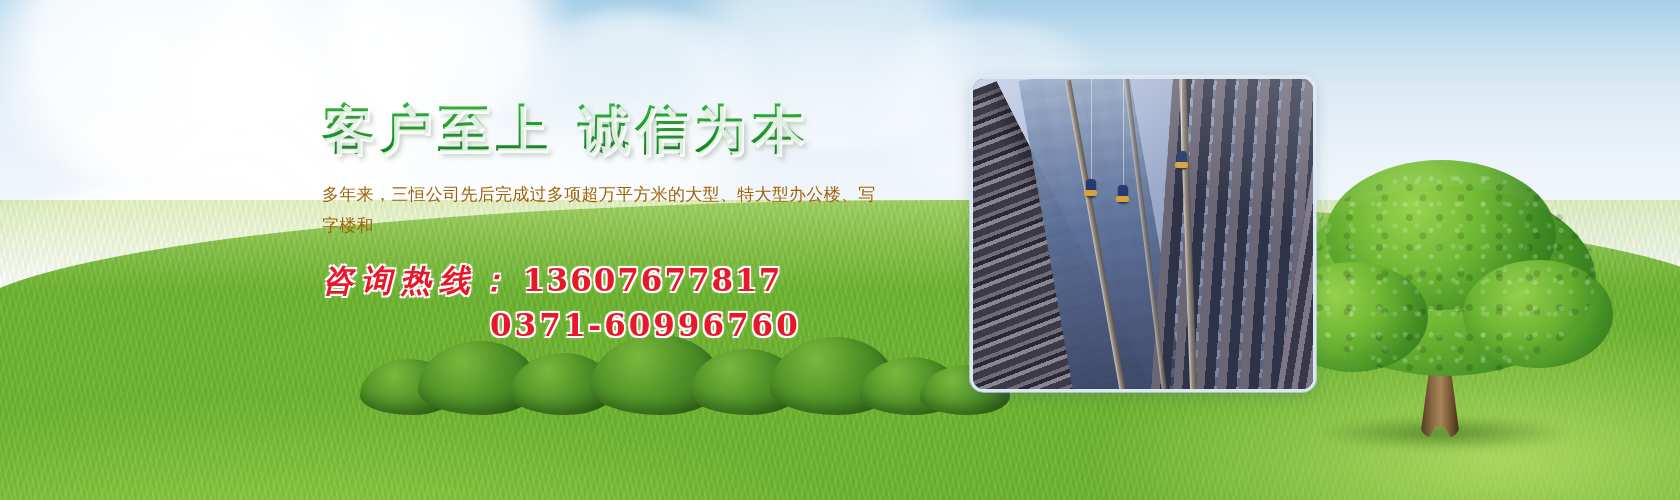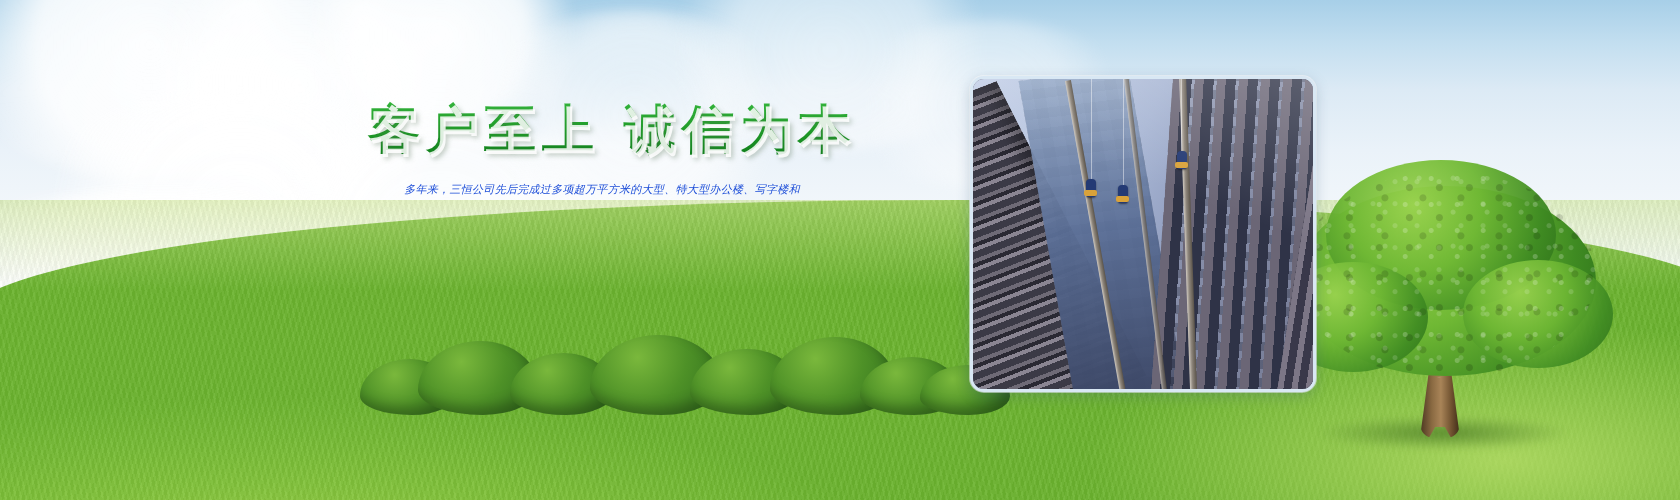--- a/index.html
+++ b/index.html
@@ -7,21 +7,20 @@
     padding: 0;
     background: #ffffff;
   }
   .banner {
     position: relative;
     width: 1680px;
     height: 500px;
     overflow: hidden;
     font-family: "Liberation Sans", "DejaVu Sans", sans-serif;
     background: #eef5fb;
-    text-align: center;
   }
 
   
   .sky {
     position: absolute;
     left: 0; top: 0;
     width: 1680px; height: 500px;
     background:
       linear-gradient(to bottom,
         #a7cfe8 0%,
@@ -285,25 +284,24 @@
     font-size: 27px;
     font-weight: 700;
     letter-spacing: 1px;
     line-height: 1.15;
     white-space: nowrap;
     font-family: "DejaVu Sans", "Liberation Sans", sans-serif;
   }
   .desc {
     margin: 18px 0 0 0;
     width: 560px;
-    color: #1d4ed8;
-    font-size: 11px;
+    color: #a16207;
+    font-size: 17px;
     line-height: 1.85;
     letter-spacing: .3px;
-    font-style: italic;
   }
   .desc p { margin: 0; }
   .phones {
     margin-top: 16px;
   }
   .phone-line {
     font-family: "DejaVu Serif", "Liberation Serif", serif;
     color: #e8172a;
     font-weight: 700;
     font-size: 31px;
@@ -395,15 +393,21 @@
 
   <div class="content">
 
     <h1 class="headline">客户至上  诚信为本</h1>
 
 
     <div class="desc">
       <p>多年来，三恒公司先后完成过多项超万平方米的大型、特大型办公楼、写字楼和</p>
     </div>
 
+    <div class="phones">
+      <div class="phone-line">
+        <span class="phone-label">咨询热线：</span><span>13607677817</span>
+      </div>
+      <div class="phone-line secondary">0371-60996760</div>
+    </div>
 
   </div>
 </div>
 
 </body></html>

